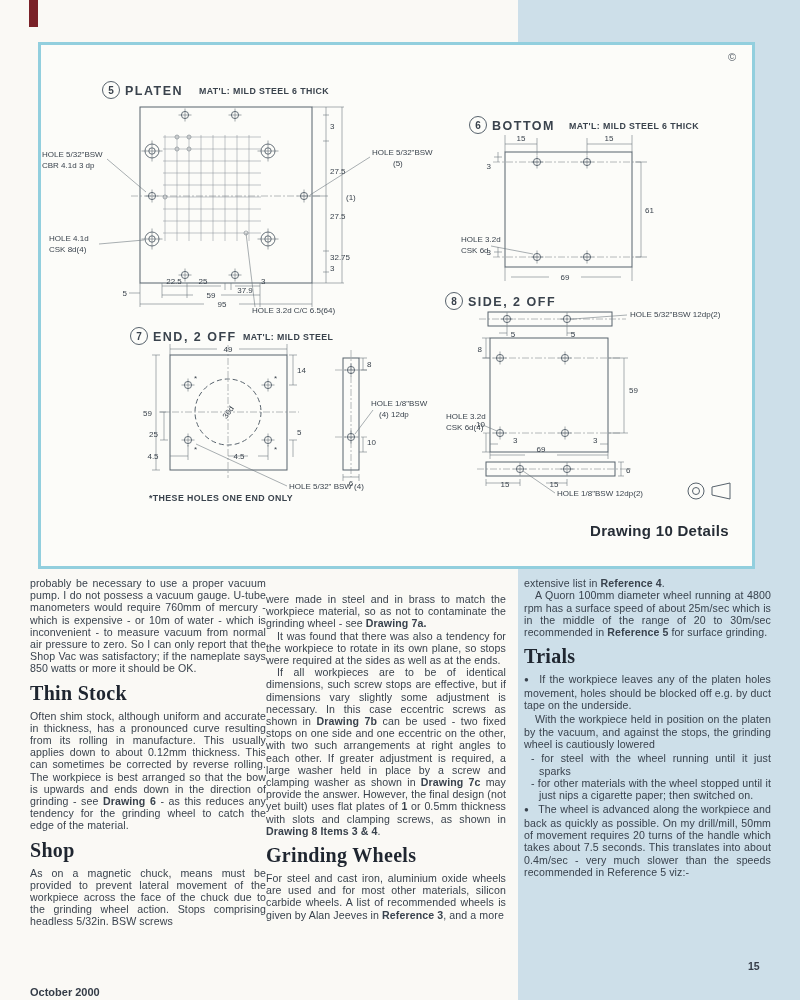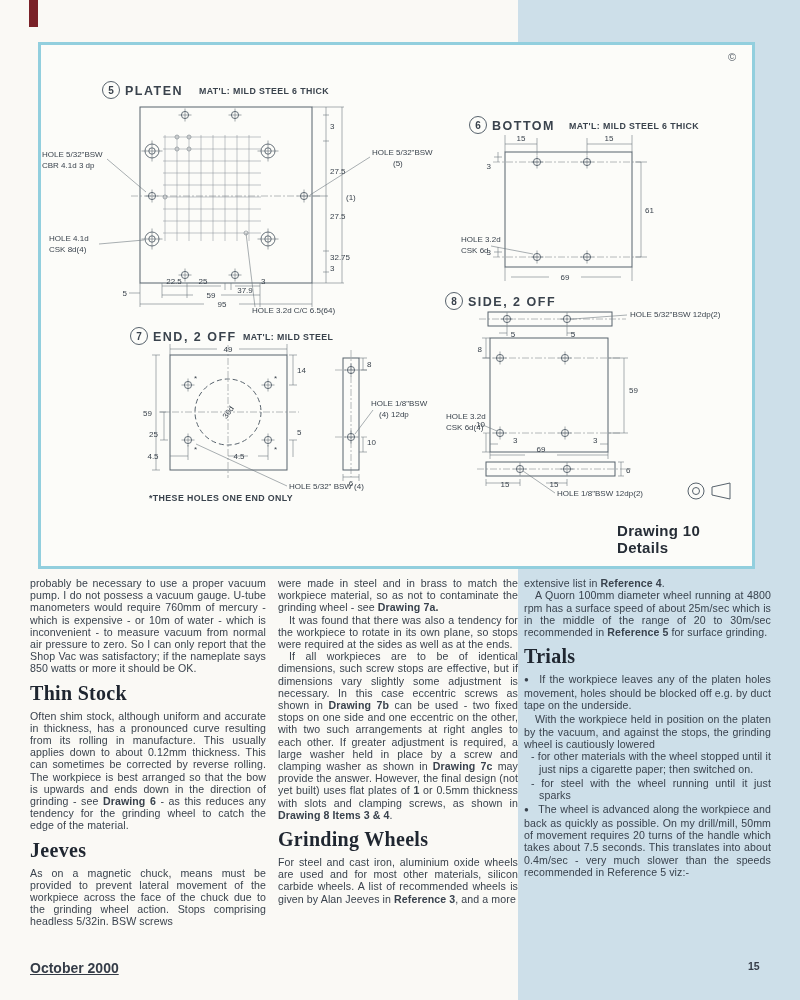--- a/index.html
+++ b/index.html
@@ -2,49 +2,49 @@
 <html><head>
 <meta charset="utf-8">
 <style>
   html,body{margin:0;padding:0;}
   body{width:800px;height:1000px;position:relative;background:#cddfe9;
        font-family:"Liberation Sans",sans-serif;overflow:hidden;}
   .paper-left{position:absolute;left:0;top:0;width:518px;height:1000px;background:#faf9f5;}
   .red-mark{position:absolute;left:29px;top:0;width:9px;height:27px;background:#7a2228;}
   .dbox{position:absolute;left:38px;top:42px;width:711px;height:521px;background:#fcfcf9;
         border:3px solid #92cfde;}
-  .caption{position:absolute;left:576px;top:477px;font-weight:bold;font-size:15px;
+  .caption{position:absolute;left:549px;top:477px;font-weight:bold;font-size:15px;
            color:#262d36;letter-spacing:.3px;}
   .copy{position:absolute;right:16px;top:6px;font-size:11px;color:#5a626b;}
 
   svg{position:absolute;left:0;top:0;}
   .ln{stroke:#57626c;stroke-width:1;fill:none;}
   .lt{stroke:#6e7880;stroke-width:.6;fill:none;}
   .cl{stroke:#79828a;stroke-width:.55;fill:none;stroke-dasharray:7 2 2 2;}
   .grid{stroke:#848d94;stroke-width:.5;}
   svg text{fill:#3a434d;}
   .dt{font:bold 12.5px "Liberation Sans",sans-serif;letter-spacing:1.5px;}
   .dm{font:bold 8.8px "Liberation Sans",sans-serif;letter-spacing:.4px;}
   .dl{font:8px "Liberation Sans",sans-serif;}
   .dd{font:8px "Liberation Sans",sans-serif;}
   .nb{font:bold 10px "Liberation Sans",sans-serif;}
 
   .col{position:absolute;top:577px;color:#39424d;font-size:10.6px;line-height:12.2px;
        text-align:justify;letter-spacing:.1px;}
   #col1{left:30px;width:236px;}
-  #col2{left:278px;width:240px;}
+  #col2{left:266px;width:240px;margin-top:16px;}
   #col3{left:524px;width:247px;line-height:12.3px;}
   .col p{margin:0;}
   .col p.gap{margin-top:2px;}
   .ind{text-indent:11px;}
   h3.head{font-family:"Liberation Serif",serif;font-size:20px;line-height:25px;
           margin:6px 0 4px;color:#1f2630;font-weight:bold;letter-spacing:.3px;}
   .bg{font-size:8px;margin-right:9px;vertical-align:1px;}
   .dashline{padding-left:15px;text-indent:-8px;margin-left:4px;}
-  .foot-date{position:absolute;left:30px;top:960px;font-size:14px;font-weight:bold;color:#343c47;text-decoration:underline;}
+  .foot-date{position:absolute;left:30px;top:986px;font-size:11px;font-weight:bold;color:#343c47;}
   .page-num{position:absolute;left:748px;top:960px;font-size:10.5px;font-weight:bold;color:#343c47;}
 </style>
 </head>
 <body>
 
 <div class="paper-left"></div>
 <div class="red-mark"></div>
 
 <div class="dbox">
   <div class="copy">©</div>
@@ -274,37 +274,37 @@
     </g>
   </svg>
 
   <div class="caption">Drawing 10 Details</div>
 </div>
 
 <div class="col" id="col1">
   <p><span>probably be necessary to use a proper vacuum pump. I do not possess a vacuum gauge. U-tube manometers would require 760mm of mercury - which is expensive - or 10m of water - which is inconvenient - to measure vacuum from normal air pressure to zero. So I can only report that the Shop Vac was satisfactory; if the nameplate says 850 watts or more it should be OK.</span></p>
   <h3 class="head">Thin Stock</h3>
   <p><span>Often shim stock, although uniform and accurate in thickness, has a pronounced curve resulting from its rolling in manufacture. This usually applies down to about 0.12mm thickness. This can sometimes be corrected by reverse rolling. The workpiece is best arranged so that the bow is upwards and ends down in the direction of grinding - see </span><b>Drawing 6</b><span> - as this reduces any tendency for the grinding wheel to catch the edge of the material.</span></p>
-  <h3 class="head">Jeeves</h3>
+  <h3 class="head">Shop</h3>
   <p><span>As on a magnetic chuck, means must be provided to prevent lateral movement of the workpiece across the face of the chuck due to the grinding wheel action. Stops comprising headless 5/32in. BSW screws</span></p>
 </div>
 
 <div class="col" id="col2">
   <p><span>were made in steel and in brass to match the workpiece material, so as not to contaminate the grinding wheel - see </span><b>Drawing 7a.</b></p>
   <p class="ind"><span>It was found that there was also a tendency for the workpiece to rotate in its own plane, so stops were required at the sides as well as at the ends.</span></p>
   <p class="ind"><span>If all workpieces are to be of identical dimensions, such screw stops are effective, but if dimensions vary slightly some adjustment is necessary. In this case eccentric screws as shown in </span><b>Drawing 7b</b><span> can be used - two fixed stops on one side and one eccentric on the other, with two such arrangements at right angles to each other. If greater adjustment is required, a large washer held in place by a screw and clamping washer as shown in </span><b>Drawing 7c</b><span> may provide the answer. However, the final design (not yet built) uses flat plates of </span><b>1</b><span> or 0.5mm thickness with slots and clamping screws, as shown in </span><b>Drawing 8 Items 3 &amp; 4</b><span>.</span></p>
   <h3 class="head">Grinding Wheels</h3>
   <p><span>For steel and cast iron, aluminium oxide wheels are used and for most other materials, silicon carbide wheels. A list of recommended wheels is given by Alan Jeeves in </span><b>Reference 3</b><span>, and a more</span></p>
 </div>
 
 <div class="col" id="col3">
   <p><span>extensive list in </span><b>Reference 4</b><span>.</span></p>
   <p class="ind"><span>A Quorn 100mm diameter wheel running at 4800 rpm has a surface speed of about 25m/sec which is in the middle of the range of 20 to 30m/sec recommended in </span><b>Reference 5</b><span> for surface grinding.</span></p>
   <h3 class="head">Trials</h3>
   <p><span class="bg">●</span><span>If the workpiece leaves any of the platen holes movement, holes should be blocked off e.g. by duct tape on the underside.</span></p>
   <p class="ind gap"><span>With the workpiece held in position on the platen by the vacuum, and against the stops, the grinding wheel is cautiously lowered</span></p>
+  <p class="dashline gap"><span>- for steel with the wheel running until it just sparks</span></p>
   <p class="dashline"><span>- for other materials with the wheel stopped until it just nips a cigarette paper; then switched on.</span></p>
-  <p class="dashline gap"><span>- for steel with the wheel running until it just sparks</span></p>
   <p class="gap"><span class="bg">●</span><span>The wheel is advanced along the workpiece and back as quickly as possible. On my drill/mill, 50mm of movement requires 20 turns of the handle which takes about 7.5 seconds. This translates into about 0.4m/sec - very much slower than the speeds recommended in Reference 5 viz:-</span></p>
 </div>
 
 <div class="foot-date">October 2000</div>
 <div class="page-num">15</div>
 
 </body></html>

